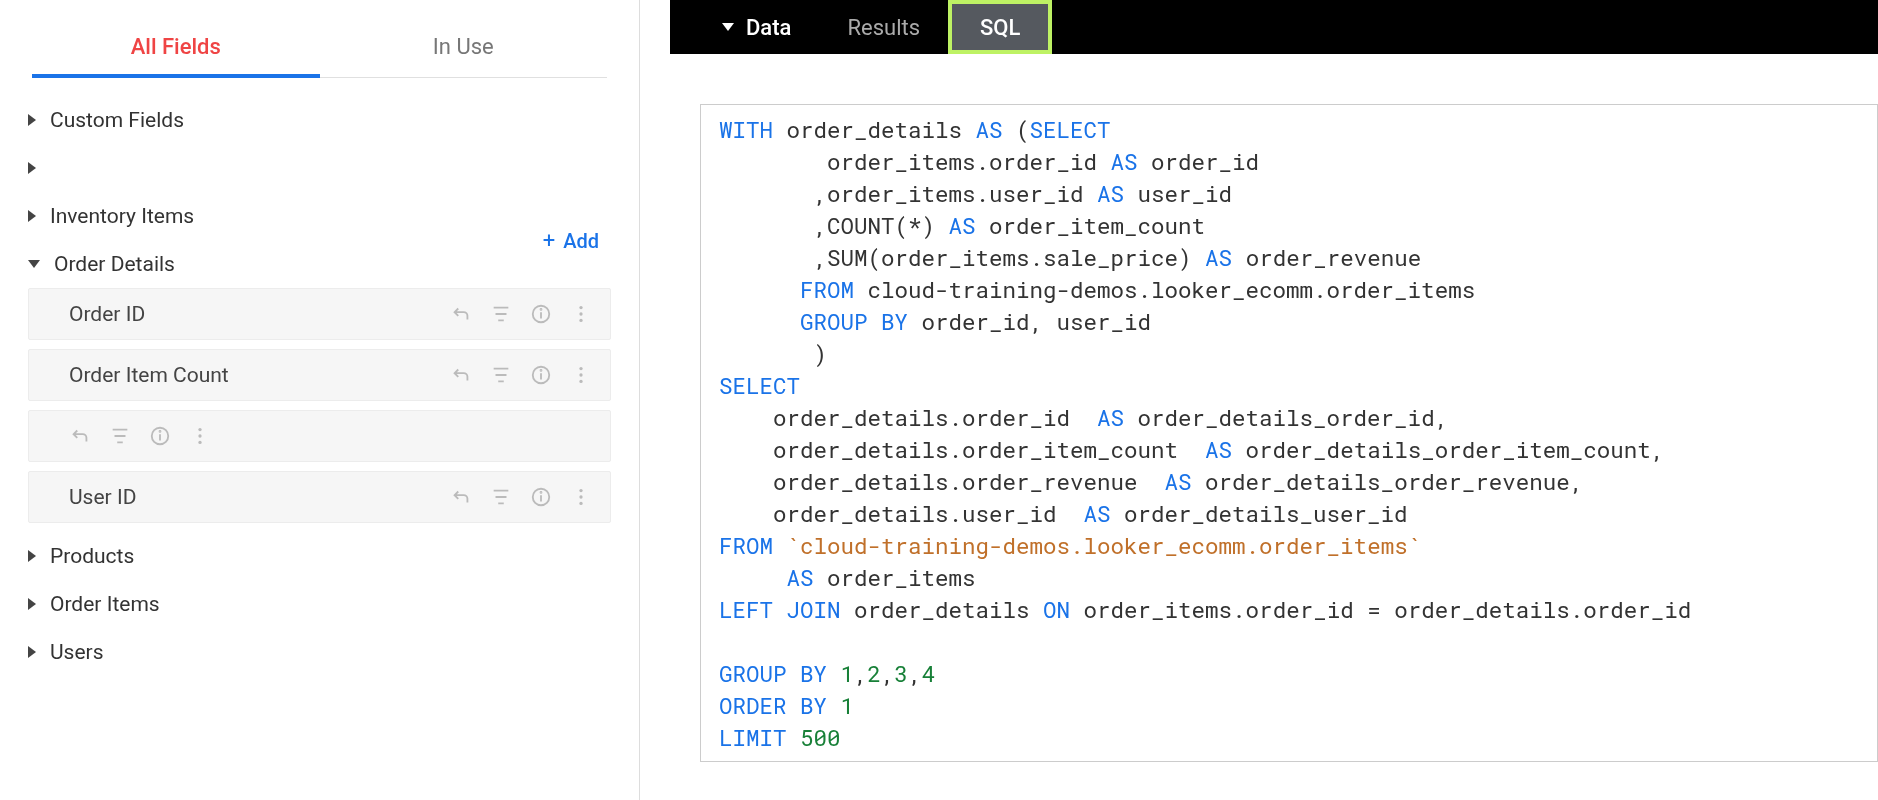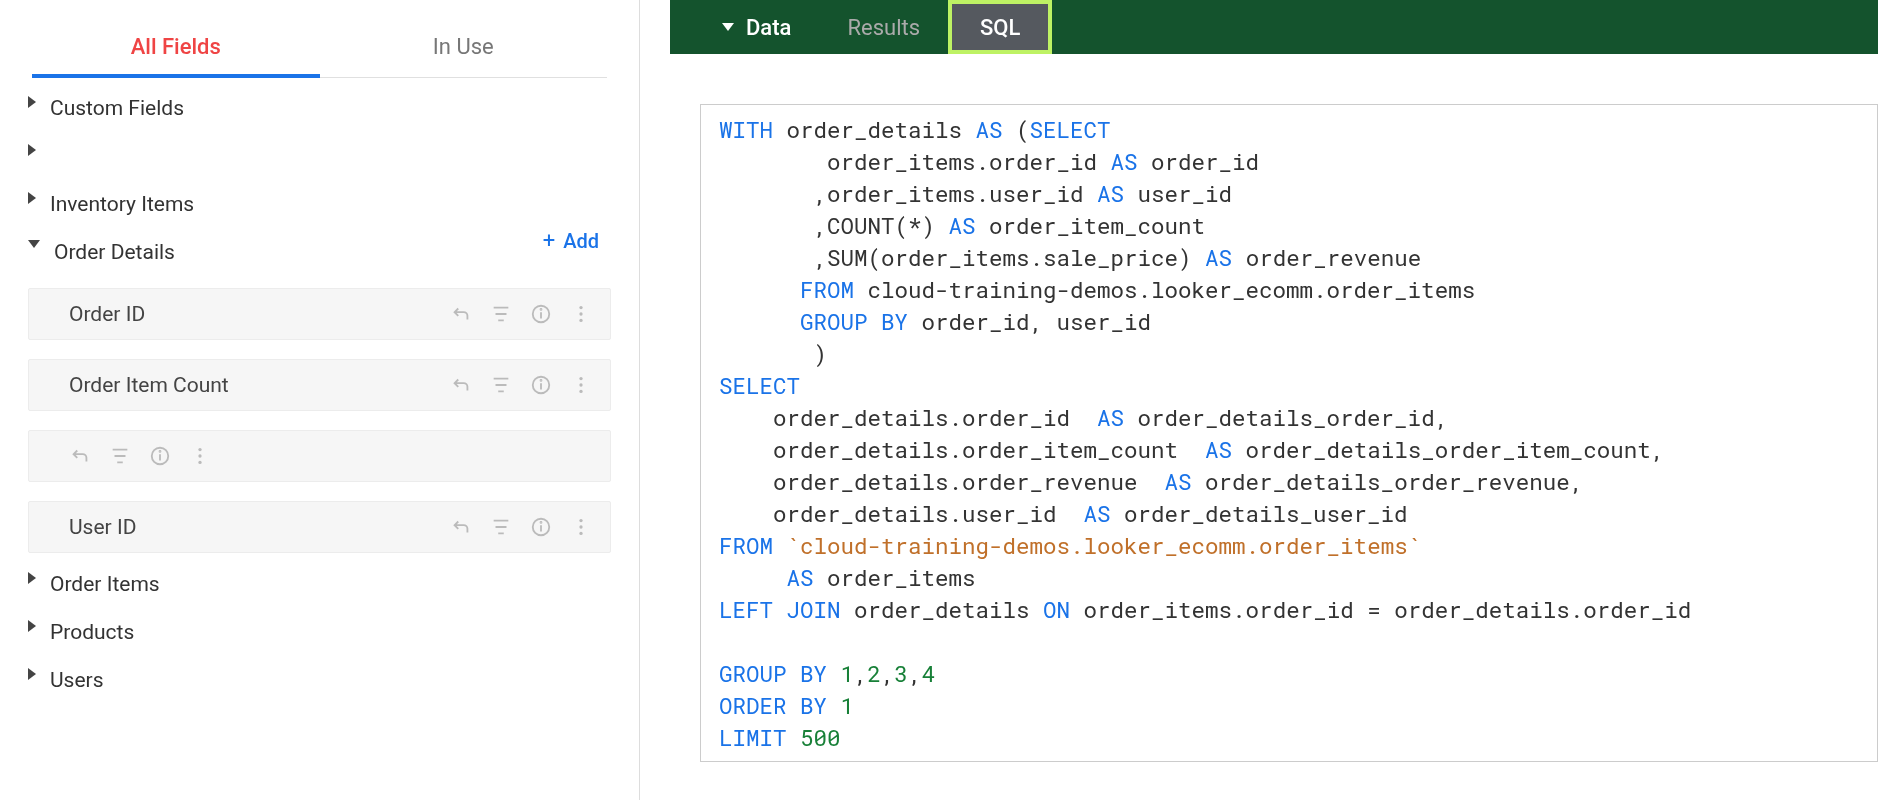--- a/index.html
+++ b/index.html
@@ -5,32 +5,32 @@
 * { box-sizing: border-box; margin: 0; padding: 0; }
 body { font-family: -apple-system, BlinkMacSystemFont, "Segoe UI", Roboto, sans-serif; font-size: 16px; color: #333; background: #fff; width: 1878px; height: 800px; overflow: hidden; display: flex; }
 .sidebar { width: 640px; border-right: 1px solid #ddd; padding-top: 20px; }
 .tabs-row { display: flex; border-bottom: 1px solid #e0e0e0; margin: 0 32px 18px 32px; }
 .side-tab { flex: 1; text-align: center; padding: 14px 0 18px 0; font-size: 22px; color: #777; cursor: pointer; position: relative; }
 .side-tab.active { color: #ef4444; font-weight: 500; }
 .side-tab.active::after { content: ""; position: absolute; left: 0; right: 0; bottom: -1px; height: 4px; background: #1a73e8; }
 .add-btn { position: absolute; right: 40px; top: 132px; color: #1a73e8; font-size: 20px; font-weight: 500; cursor: pointer; display: flex; align-items: center; gap: 8px; }
 .add-btn .plus { font-size: 22px; font-weight: 400; }
 .tree { padding: 0 28px; position: relative; }
-.tree-item { display: flex; align-items: flex-start; height: 48px; font-size: 21px; color: #333; cursor: pointer; gap: 14px; }
+.tree-item { display: flex; align-items: center; height: 48px; font-size: 21px; color: #333; cursor: pointer; gap: 14px; }
 .tree-caret { width: 0; height: 0; display: inline-block; }
 .caret-right { border-top: 6px solid transparent; border-bottom: 6px solid transparent; border-left: 8px solid #444; }
 .caret-down { border-left: 6px solid transparent; border-right: 6px solid transparent; border-top: 8px solid #444; }
 .tree-label { flex: 1; }
 .dim-header { font-size: 17px; color: #999; letter-spacing: 1px; font-weight: 500; padding: 10px 0 10px 34px; }
-.dim-row { display: flex; align-items: center; height: 52px; background: #f6f6f6; border: 1px solid #ececec; border-radius: 2px; margin-bottom: 19px; padding: 0 18px 0 40px; font-size: 21px; color: #444; }
+.dim-row { display: flex; align-items: center; height: 52px; background: #f6f6f6; border: 1px solid #ececec; border-radius: 2px; margin-bottom: 9px; padding: 0 18px 0 40px; font-size: 21px; color: #444; }
 .dim-row .dim-name { flex: 1; }
 .dim-icons { display: flex; align-items: center; gap: 18px; color: #bbb; }
 .dim-icons svg { width: 22px; height: 22px; }
 .main { flex: 1; display: flex; flex-direction: column; padding-left: 30px; }
-.topbar { height: 54px; background: #14532d; display: flex; align-items: center; padding: 0 24px; position: relative; }
+.topbar { height: 54px; background: #000000; display: flex; align-items: center; padding: 0 24px; position: relative; }
 .topbar-tab { color: #aaa; font-size: 22px; padding: 0 28px; height: 100%; display: flex; align-items: center; cursor: pointer; gap: 12px; }
 .topbar-tab.data { color: #fff; font-weight: 500; }
 .topbar-tab.sql { background: #55595f; color: #fff; font-weight: 500; position: relative; border: 4px solid #bef264; margin: -4px 0; }
 .sql-panel { margin: 50px 0 0 30px; border: 1px solid #ccc; padding: 8px 18px; font-family: "Roboto Mono", "Consolas", monospace; font-size: 22.5px; line-height: 32px; white-space: pre; color: #333; }
 .kw { color: #1a73e8; }
 .str { color: #c0702a; }
 .num { color: #188038; }
 .txt { color: #333; }
 </style>
 </head>
@@ -144,25 +144,25 @@
         <svg viewBox="0 0 24 24" fill="currentColor">
             <circle cx="12" cy="5" r="1.8"></circle>
             <circle cx="12" cy="12" r="1.8"></circle>
             <circle cx="12" cy="19" r="1.8"></circle>
           </svg>
       </span>
     </div>
 
     <div class="tree-item">
       <span class="tree-caret caret-right"></span>
-      <span class="tree-label">Order Items</span>
+      <span class="tree-label">Products</span>
     </div>
     <div class="tree-item">
       <span class="tree-caret caret-right"></span>
-      <span class="tree-label">Products</span>
+      <span class="tree-label">Order Items</span>
     </div>
     <div class="tree-item">
       <span class="tree-caret caret-right"></span>
       <span class="tree-label">Users</span>
     </div>
   </div>
 </div>
 
 <div class="main">
   <div class="topbar">

